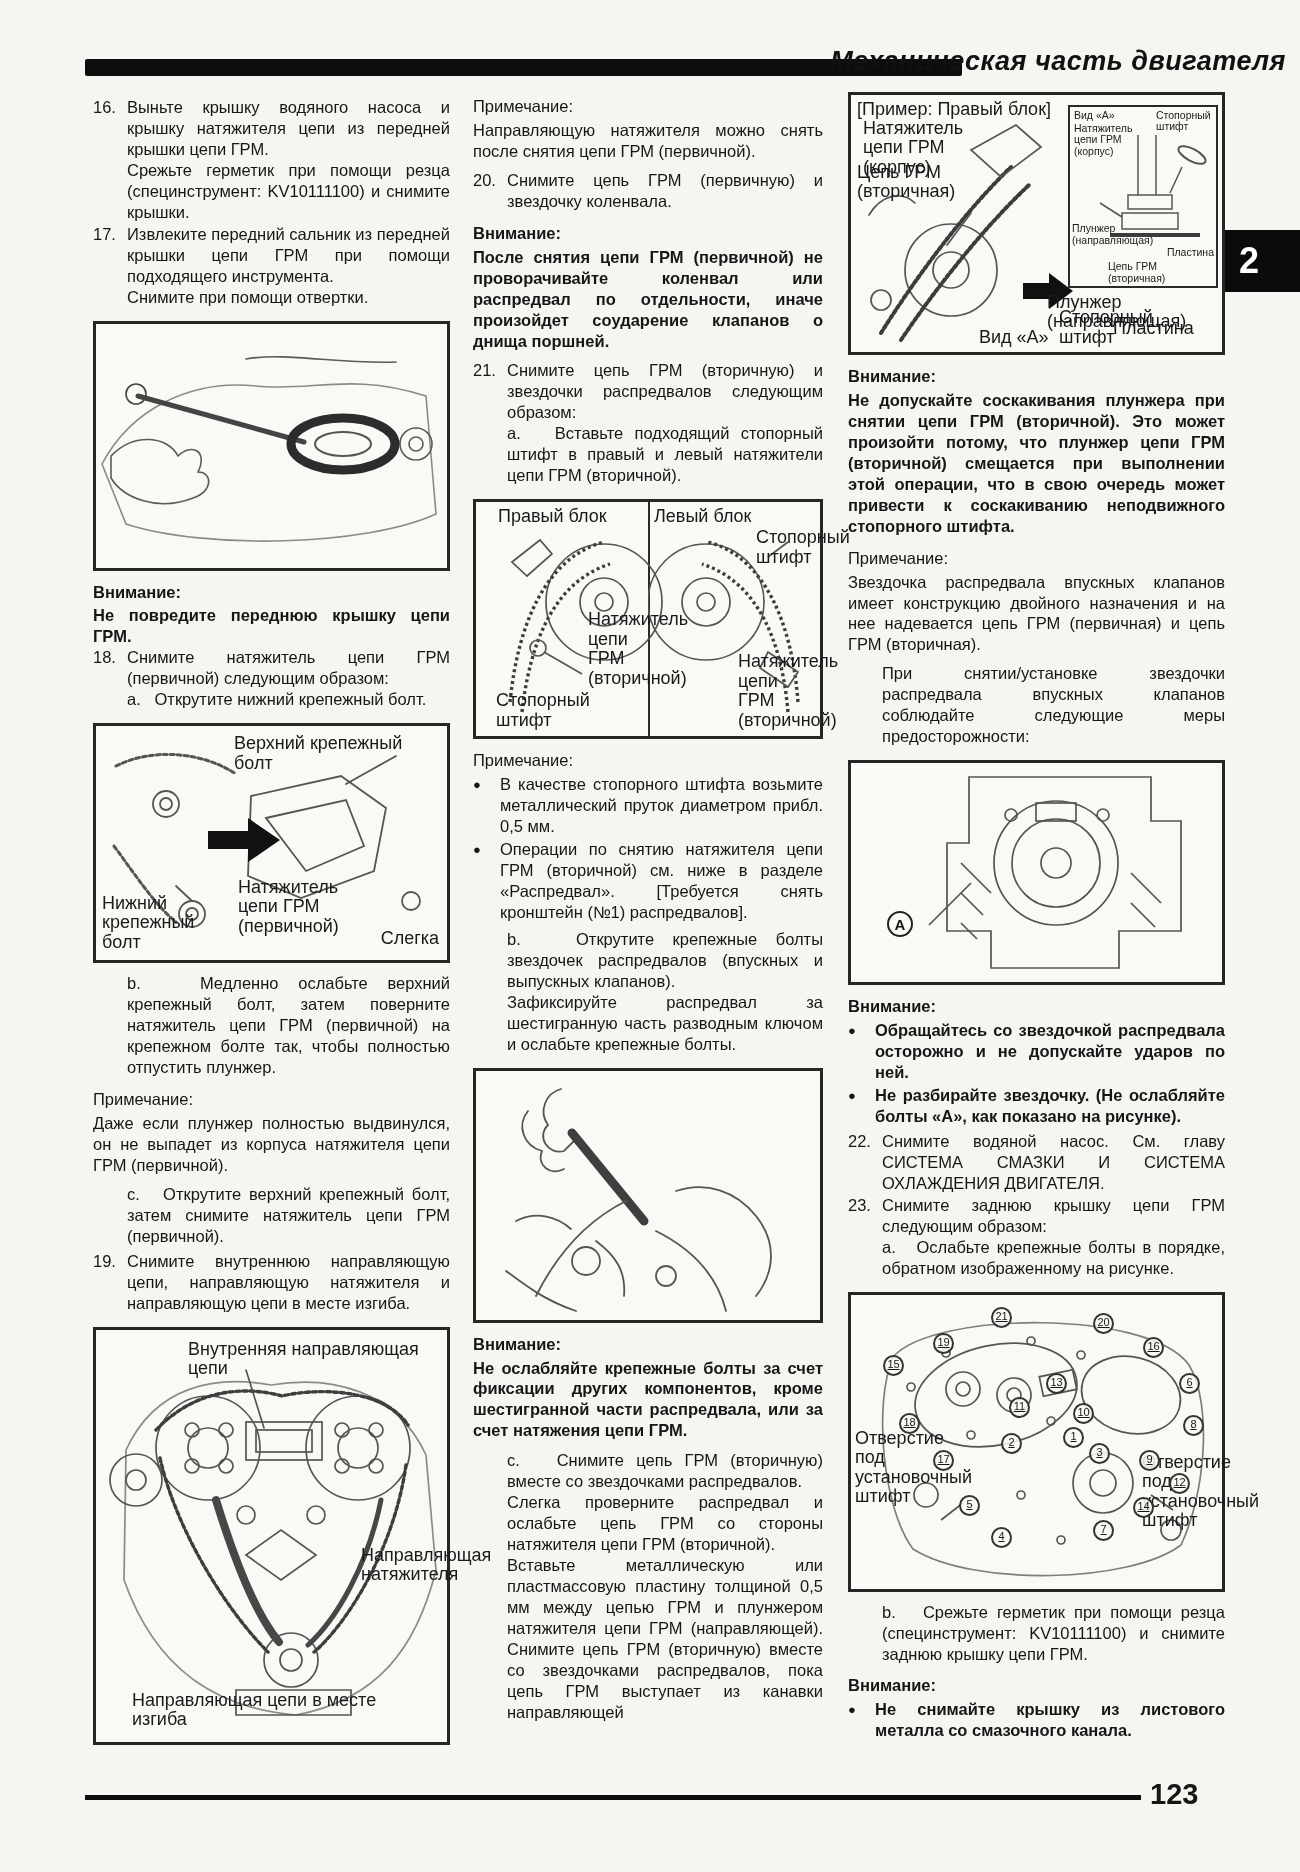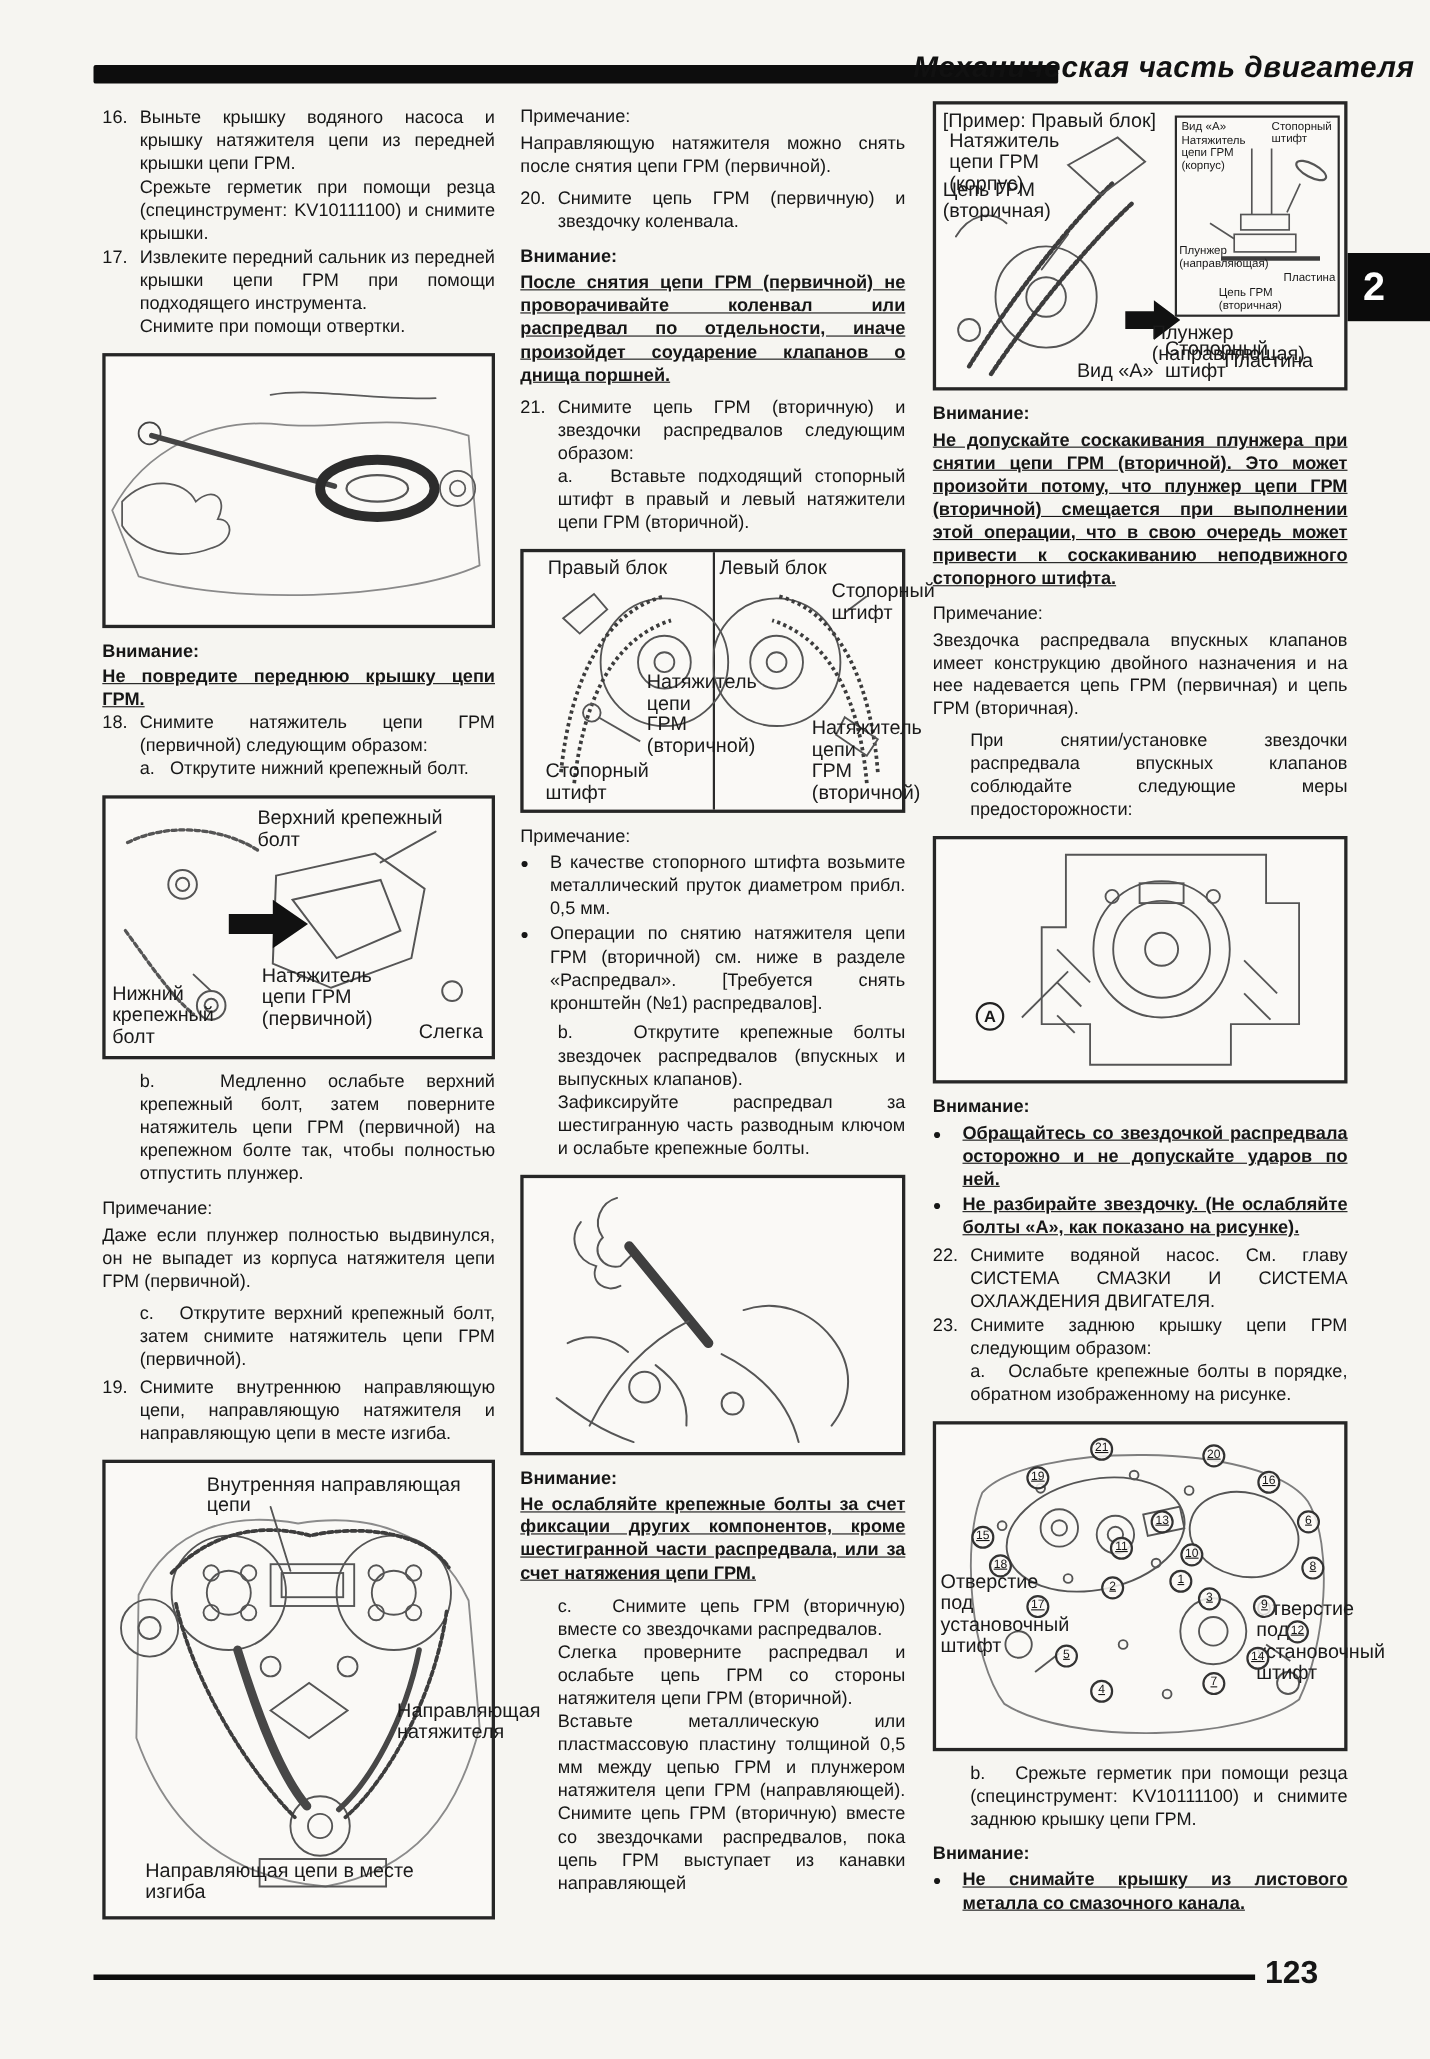--- a/index.html
+++ b/index.html
@@ -13,21 +13,21 @@
           color:#fff; font-size:36px; font-weight:bold; display:flex; align-items:center; }
   .tab2 span { margin-left:16px; }
   .col { position:absolute; font-size:16.5px; line-height:1.27; text-align:justify; }
   .ni { display:flex; margin-top:1px; }
   .num { width:34px; flex:none; }
   .itext { flex:1; }
   .blk { display:block; }
   .sub { margin-left:34px; display:block; }
   .nt { margin-top:11px; margin-bottom:3px; text-align:left; }
   .wt { margin-top:11px; margin-bottom:3px; font-weight:bold; text-align:left; }
-  .wb { font-weight:bold;text-decoration:underline; }
+  .wb { font-weight:bold; }
   .bul { display:flex; margin-top:2px; }
   .bdot { width:27px; flex:none; font-size:13px; padding-top:3px; }
   .btext { flex:1; }
   .fig { position:relative; border:3px solid #262626; background:#faf9f6; margin:13px 0 10px 0; }
   .fig svg { position:absolute; left:0; top:0; width:100%; height:100%; }
   .lbl { position:absolute; font-size:18px; line-height:1.08; text-align:left; color:#1a1a1a; z-index:3; }
   .inset { position:absolute; border:2px solid #2a2a2a; background:#faf9f6; z-index:2; }
   .inset .lbl { font-size:10.5px; }
   .panel { position:absolute; top:0; bottom:0; }
   .pdivider { position:absolute; top:0; bottom:0; width:2px; background:#2a2a2a; left:50%; }
@@ -398,21 +398,21 @@
       <span class="bnum" style="left:108px;top:200px">5</span>
       <span class="bnum" style="left:328px;top:78px">6</span>
       <span class="bnum" style="left:242px;top:225px">7</span>
       <span class="bnum" style="left:332px;top:120px">8</span>
       <span class="bnum" style="left:288px;top:155px">9</span>
       <span class="bnum" style="left:222px;top:108px">10</span>
       <span class="bnum" style="left:158px;top:102px">11</span>
       <span class="bnum" style="left:318px;top:178px">12</span>
       <span class="bnum" style="left:195px;top:78px">13</span>
       <span class="bnum" style="left:282px;top:202px">14</span>
-      <span class="bnum" style="left:32px;top:92px">15</span>
+      <span class="bnum" style="left:32px;top:60px">15</span>
       <span class="bnum" style="left:292px;top:42px">16</span>
       <span class="bnum" style="left:82px;top:155px">17</span>
       <span class="bnum" style="left:48px;top:118px">18</span>
       <span class="bnum" style="left:82px;top:38px">19</span>
       <span class="bnum" style="left:242px;top:18px">20</span>
       <span class="bnum" style="left:140px;top:12px">21</span>
       <span class="lbl" style="bottom:82px;left:4px;width:86px">Отверстие под установочный штифт</span>
       <span class="lbl" style="bottom:58px;right:2px;width:78px">Отверстие под установочный штифт</span>
     </div>
 

